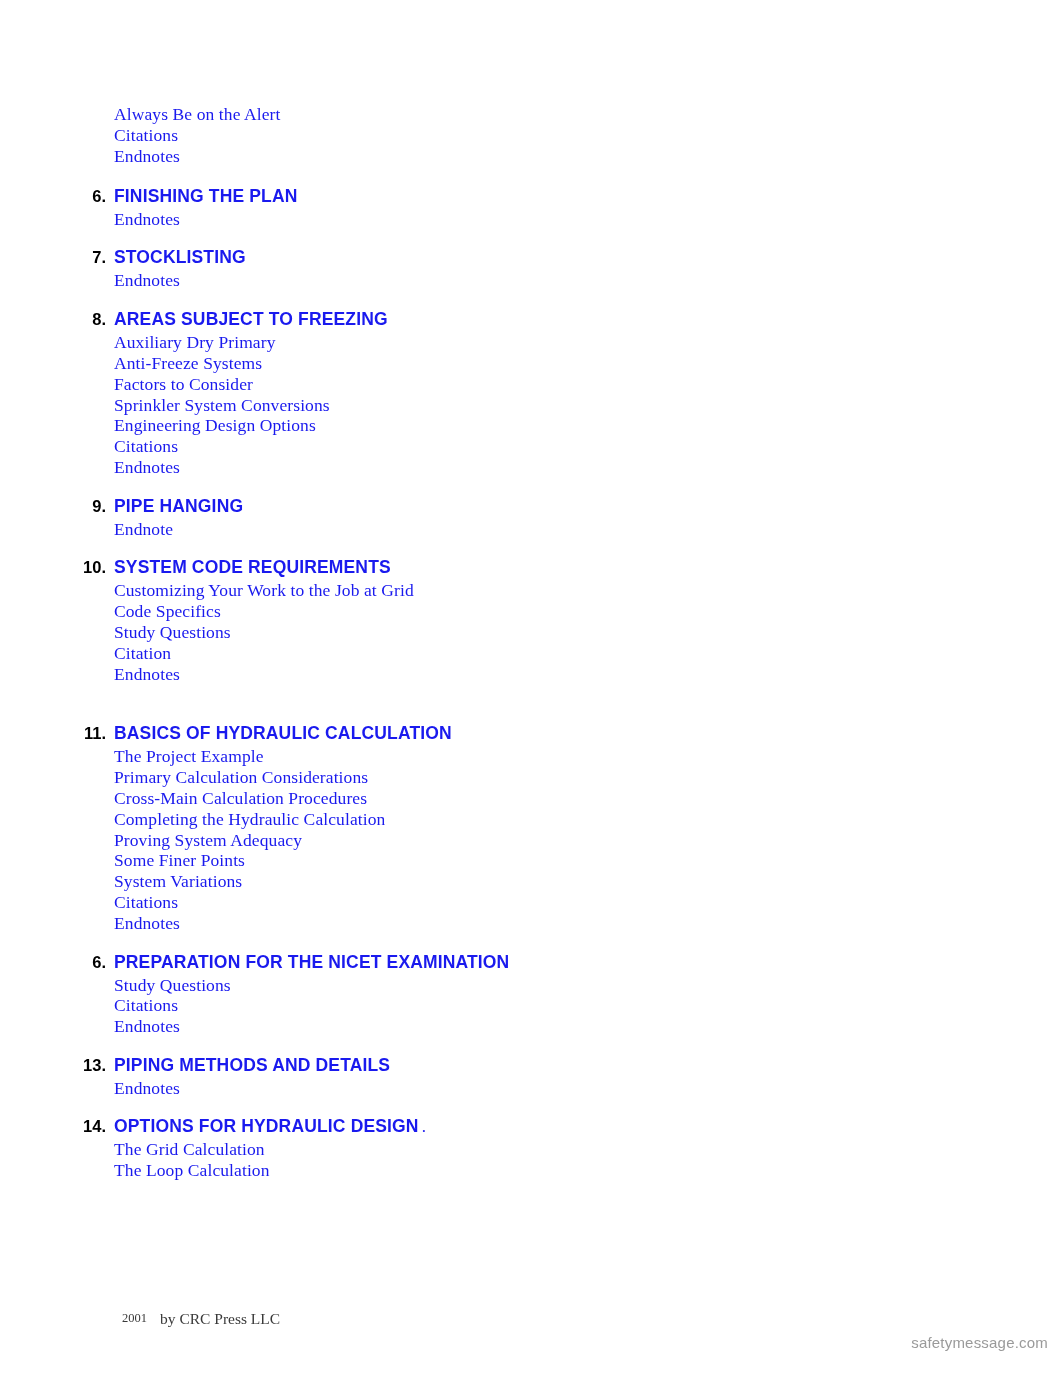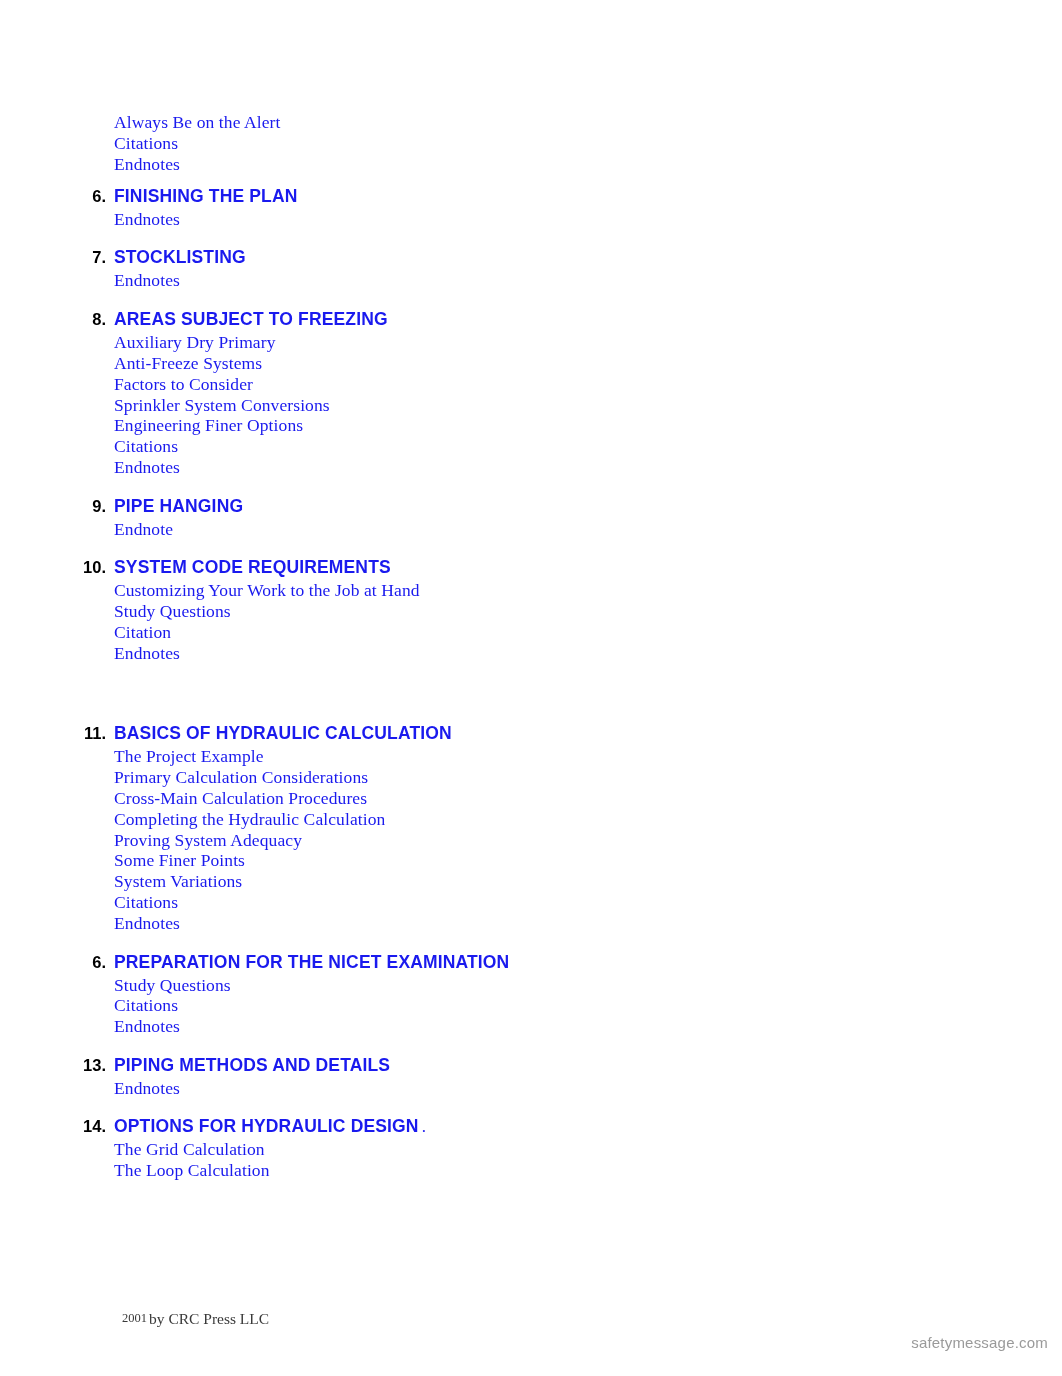--- a/index.html
+++ b/index.html
@@ -29,21 +29,21 @@
     position: absolute;
     left: 0;
     top: 0;
     width: 1062px;
   }
 
   
   .lead-block {
     position: absolute;
     left: 114px;
-    top: 112px;
+    top: 104px;
   }
 
   .subitem {
     font-family: "Liberation Serif", "DejaVu Serif", serif;
     font-size: 17.5px;
     line-height: 20.9px;
     color: #1a1aee;
     white-space: nowrap;
     letter-spacing: 0.1px;
   }
@@ -105,21 +105,21 @@
     left: 122px;
     top: 1310px;
     font-family: "Liberation Serif", "DejaVu Serif", serif;
     font-size: 15.5px;
     color: #3a3a3a;
     white-space: nowrap;
   }
   .footer .year {
     font-size: 12.5px;
     vertical-align: 2.5px;
-    padding-right: 2px;
+    padding-right: 13px;
   }
 
   .watermark {
     position: absolute;
     right: 14px;
     top: 1334px;
     font-family: "Liberation Sans", "DejaVu Sans", sans-serif;
     font-size: 15px;
     color: #9a9a9a;
     letter-spacing: 0.2px;
@@ -162,41 +162,42 @@
         <div class="section" style="top: 307.8px;">
           <div class="section-head">
             <span class="sec-num">8.</span>
             <span class="sec-title"><span>AREAS SUBJECT TO FREEZING</span></span>
           </div>
           <div class="sec-items">
             <div class="subitem">Auxiliary Dry Primary</div>
             <div class="subitem">Anti-Freeze Systems</div>
             <div class="subitem">Factors to Consider</div>
             <div class="subitem">Sprinkler System Conversions</div>
-            <div class="subitem">Engineering Finer Options</div>
+            <div class="subitem">Engineering Design Options</div>
             <div class="subitem">Citations</div>
             <div class="subitem">Endnotes</div>
           </div>
         </div>
         <div class="section" style="top: 494.6px;">
           <div class="section-head">
             <span class="sec-num">9.</span>
             <span class="sec-title"><span>PIPE HANGING</span></span>
           </div>
           <div class="sec-items">
             <div class="subitem">Endnote</div>
           </div>
         </div>
         <div class="section" style="top: 556px;">
           <div class="section-head">
             <span class="sec-num">10.</span>
             <span class="sec-title"><span>SYSTEM CODE REQUIREMENTS</span></span>
           </div>
           <div class="sec-items">
-            <div class="subitem">Customizing Your Work to the Job at Hand</div>
+            <div class="subitem">Customizing Your Work to the Job at Grid</div>
+            <div class="subitem">Code Specifics</div>
             <div class="subitem">Study Questions</div>
             <div class="subitem">Citation</div>
             <div class="subitem">Endnotes</div>
           </div>
         </div>
         <div class="section" style="top: 721.9px;">
           <div class="section-head">
             <span class="sec-num">11.</span>
             <span class="sec-title"><span>BASICS OF HYDRAULIC CALCULATION</span></span>
           </div>

